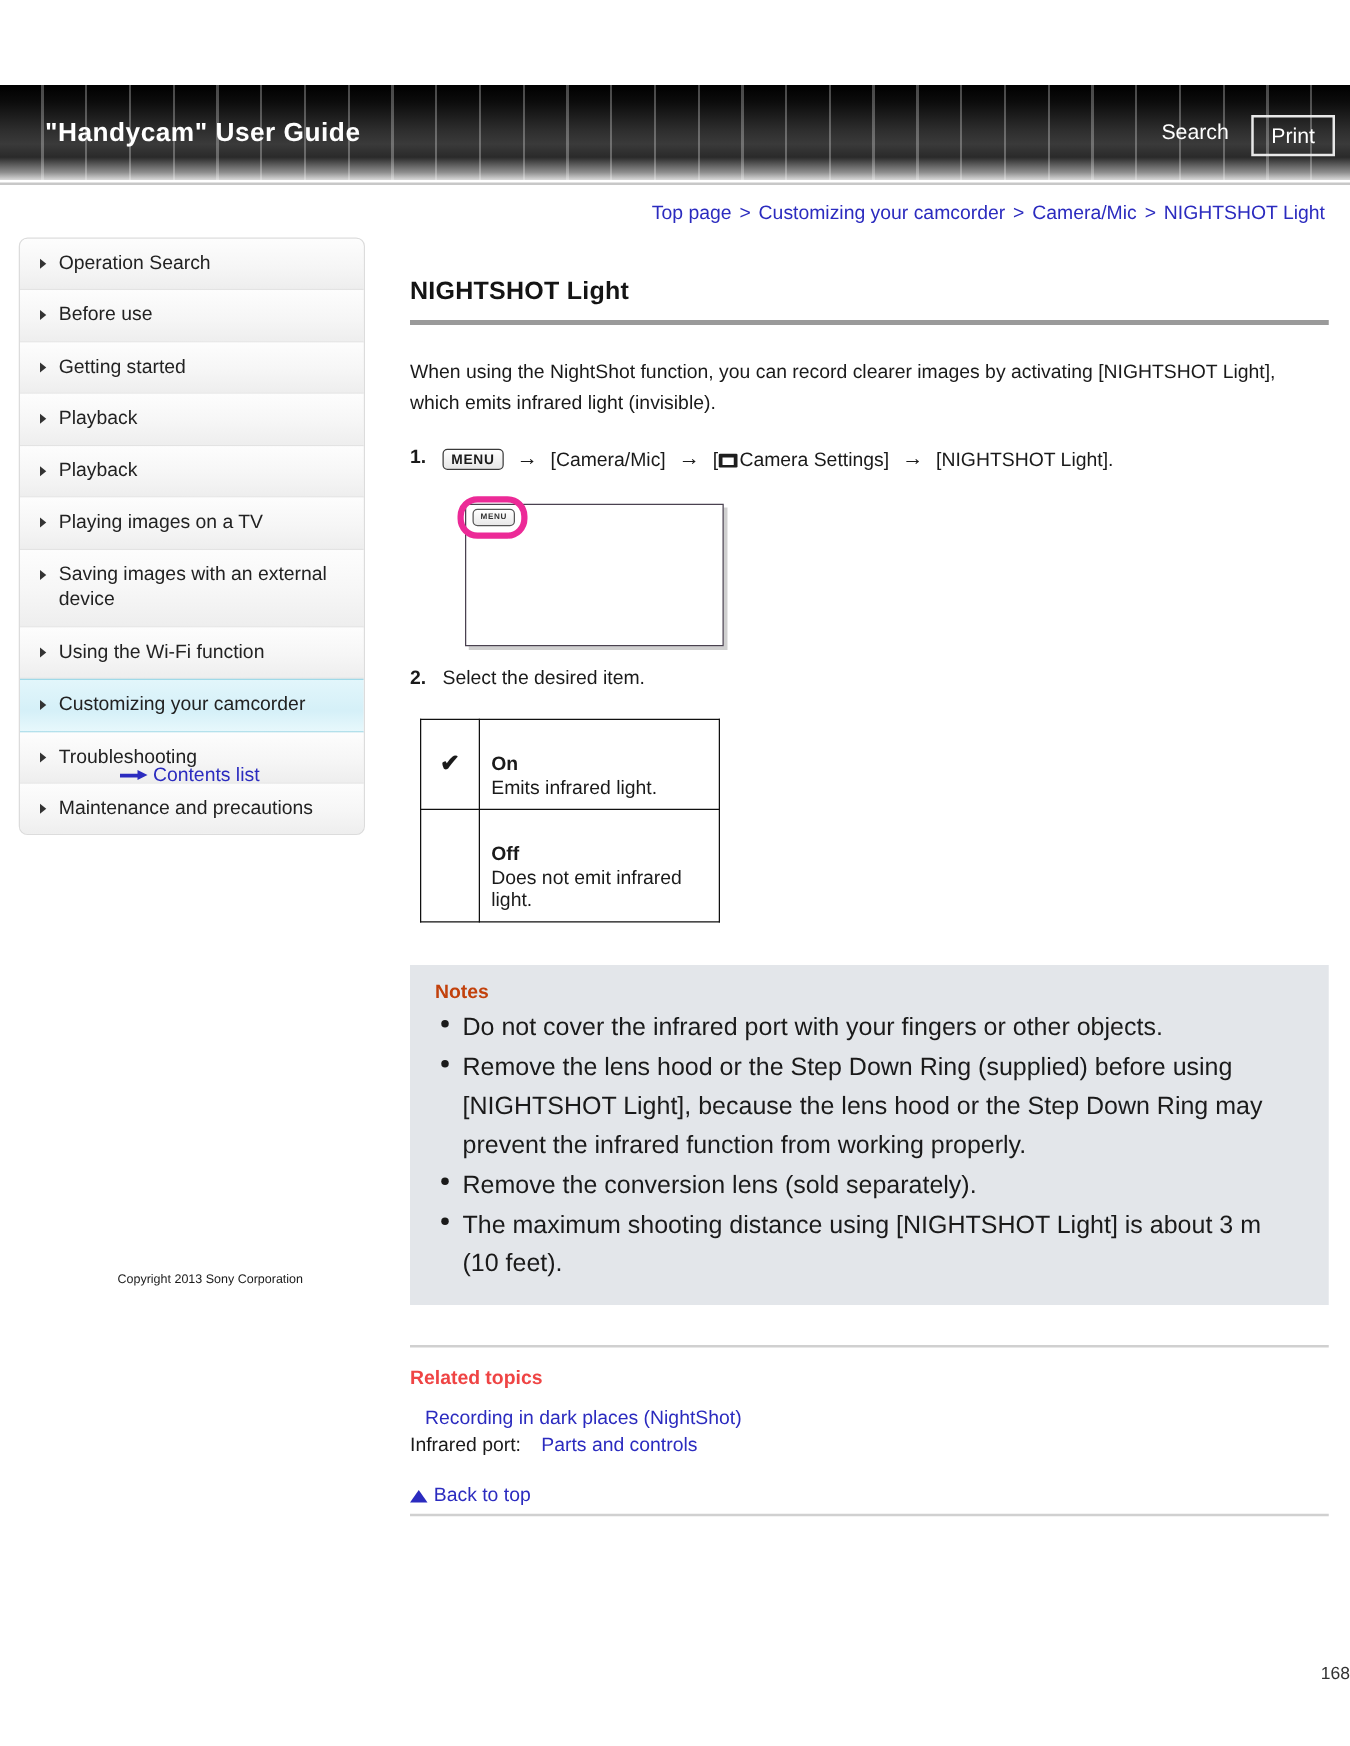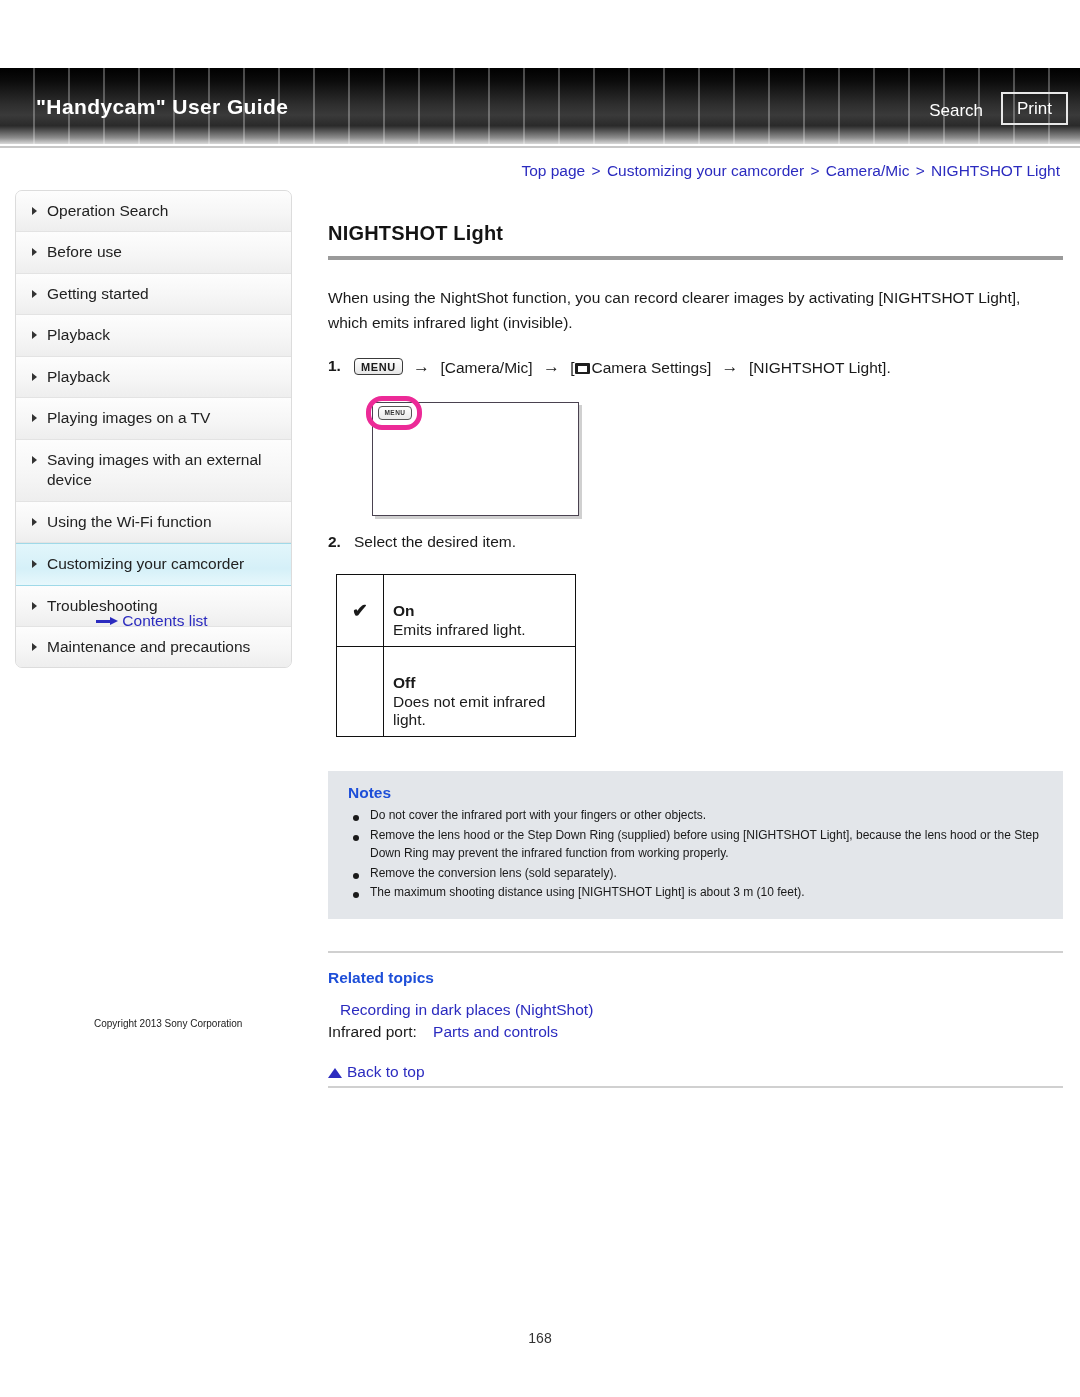--- a/index.html
+++ b/index.html
@@ -47,21 +47,21 @@
     font-weight: bold;
     color: #ffffff;
     letter-spacing: 0.4px;
     white-space: nowrap;
   }
   .header-actions {
     position: absolute;
     right: 12px;
     top: 24px;
     display: flex;
-    align-items: flex-end;
+    align-items: flex-start;
     gap: 10px;
   }
   .header-search {
     font-size: 17px;
     color: #ffffff;
     padding: 4px 8px;
   }
   .header-print {
     font-size: 17px;
     color: #ffffff;
@@ -313,34 +313,34 @@
   .opt-name { font-weight: bold; display: block; margin-bottom: 1px; margin-top: 20px; }
   .opt-desc { display: block; }
 
   
   .notes-box {
     margin-top: 34px;
     background: #e3e6ea;
     padding: 13px 20px 16px 20px;
   }
   .notes-title {
-    color: #1d4ed8;
+    color: #c2410c;
     font-weight: bold;
     font-size: 15.5px;
     margin-bottom: 4px;
   }
   .notes-list {
     margin: 0;
     padding: 0;
     list-style: none;
   }
   .notes-list li {
     position: relative;
     padding-left: 22px;
-    font-size: 12px;
+    font-size: 20px;
     line-height: 1.55;
     color: #1a1a1a;
     margin-bottom: 1px;
   }
   .notes-list li::before {
     content: "";
     position: absolute;
     left: 5px;
     top: 9px;
     width: 6px;
@@ -352,21 +352,21 @@
   
   .rel-rule {
     margin-top: 32px;
     height: 2px;
     background: #d0d0d0;
   }
   .rel-title {
     margin-top: 16px;
     font-size: 15.5px;
     font-weight: bold;
-    color: #1d4ed8;
+    color: #ef4444;
   }
   .rel-links {
     margin-top: 12px;
     font-size: 15.5px;
     line-height: 1.42;
   }
   .rel-links a {
     color: #2b2bbf;
     text-decoration: none;
     display: inline;
@@ -401,21 +401,21 @@
     font-size: 10px;
     color: #1a1a1a;
     white-space: nowrap;
   }
 
   .page-number {
     position: absolute;
     left: 0;
     top: 1330px;
     width: 1080px;
-    text-align: center;
+    text-align: right;
     font-size: 14px;
     color: #333333;
   }
 </style>
 </head>
 <body>
 
 <div class="header-banner">
   <div class="header-title">"Handycam" User Guide</div>
   <div class="header-actions">

